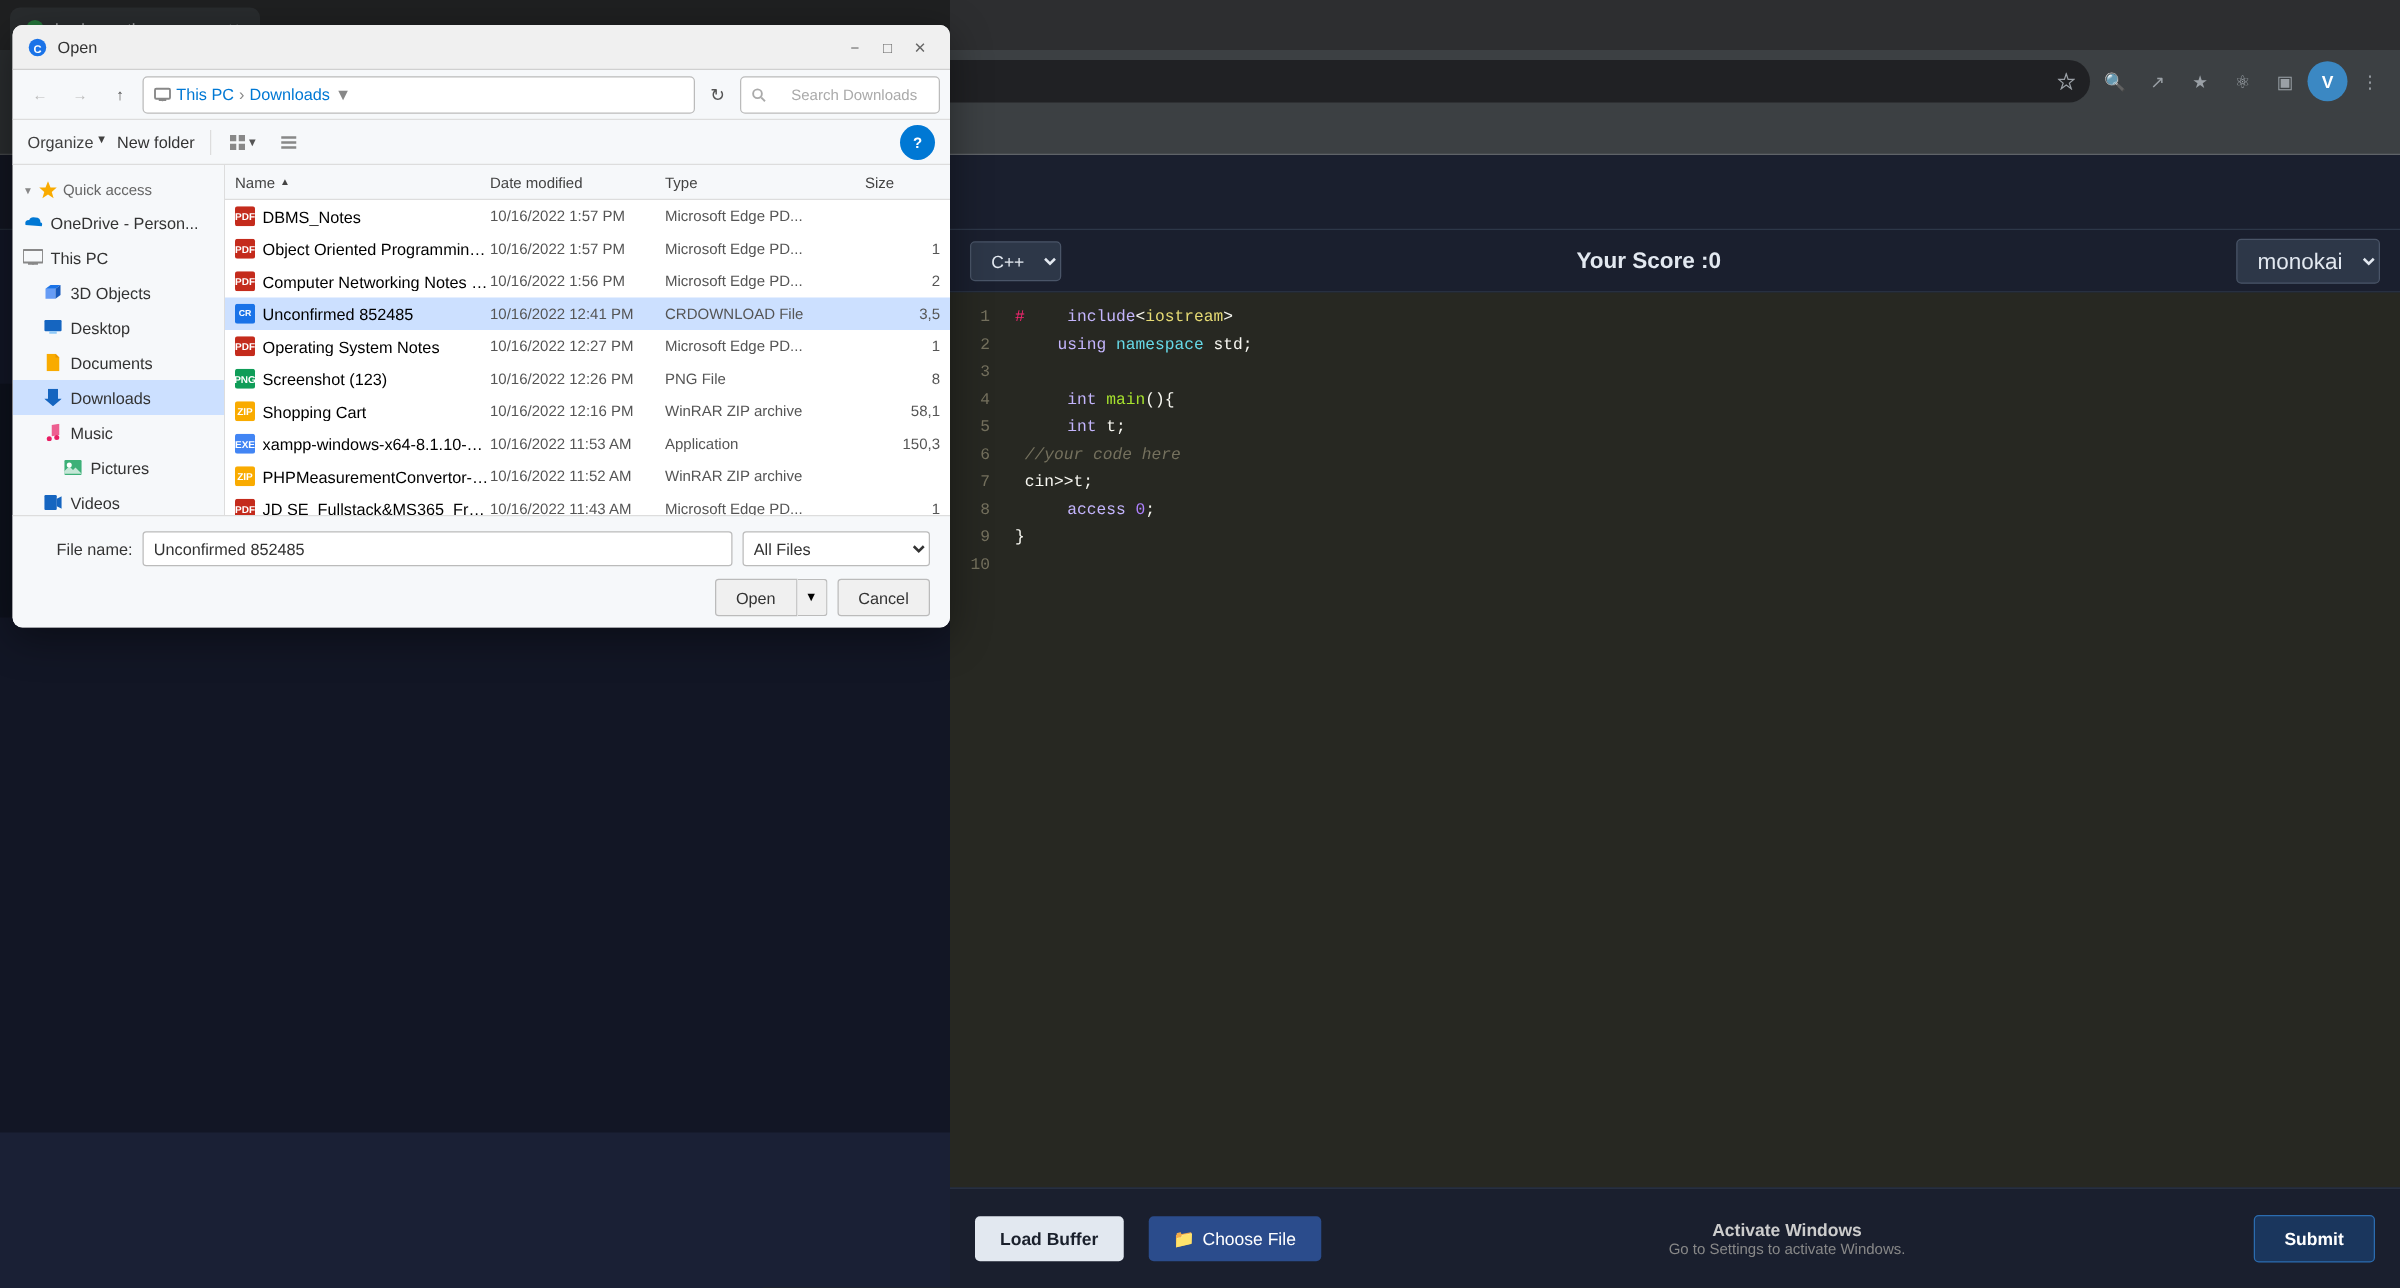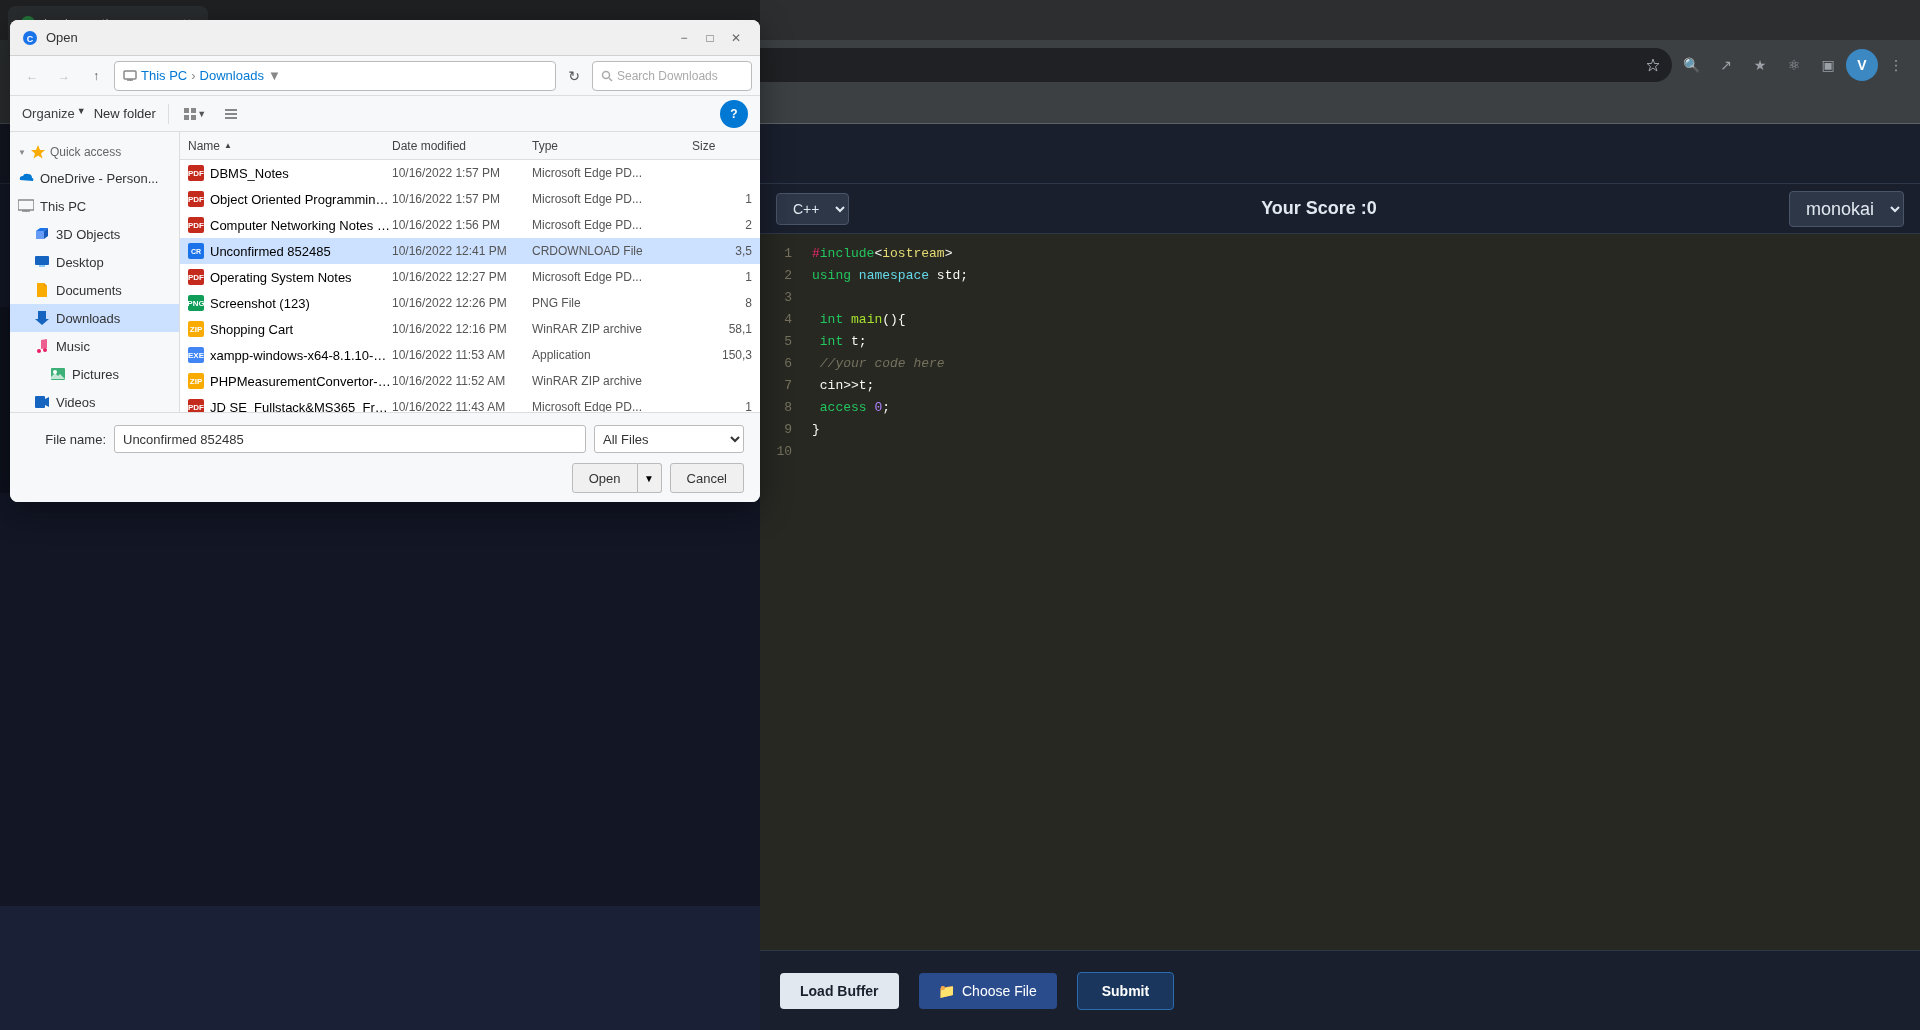--- a/index.html
+++ b/index.html
@@ -42,21 +42,21 @@
     .lang-select { background: #2d3748; color: #e2e8f0; border: 1px solid #4a5568; border-radius: 4px; padding: 6px 12px; font-size: 14px; cursor: pointer; }
     .score-label { color: #e2e8f0; font-size: 18px; font-weight: 600; flex: 1; text-align: center; }
     .theme-select { background: #2d3748; color: #e2e8f0; border: 1px solid #4a5568; border-radius: 4px; padding: 6px 12px; font-size: 18px; cursor: pointer; }
 
     .code-editor { flex: 1; background: #272822; display: flex; overflow: hidden; }
     .line-numbers { width: 40px; background: #272822; padding: 12px 0; text-align: right; }
     .line-num { height: 22px; padding-right: 8px; color: #75715e; font-size: 13px; font-family: 'Courier New', monospace; }
     .code-content { flex: 1; padding: 12px; overflow: hidden; }
     .code-line { height: 22px; font-size: 13px; font-family: 'Courier New', monospace; white-space: pre; }
     .kw { color: #66d9e8; }
-    .kw2 { color: #22c55e; }
+    .kw2 { color: #c4b5fd; margin-left: 34px; }
     .str { color: #e6db74; }
     .cm { color: #75715e; font-style: italic; }
     .fn { color: #a6e22e; }
     .plain { color: #f8f8f2; }
     .sym { color: #f92672; }
     .num { color: #ae81ff; }
     .constraint-text { color: #a0aec0; text-align: center; font-size: 14px; margin-bottom: 10px; }
     .contains-title { color: white; text-align: center; font-size: 20px; font-weight: 600; text-decoration: underline; margin-bottom: 8px; }
     .range-text { color: #a0aec0; text-align: center; font-size: 14px; }
 
@@ -83,21 +83,21 @@
     .dialog-win-btns { display: flex; gap: 2px; }
     .dialog-win-btn { width: 24px; height: 24px; border-radius: 4px; display: flex; align-items: center; justify-content: center; font-size: 12px; color: #666; cursor: pointer; }
 
     .dialog-addressbar { height: 40px; background: #f6f8fa; border-bottom: 1px solid #ddd; display: flex; align-items: center; padding: 0 8px; gap: 4px; }
     .dialog-nav-btn { width: 28px; height: 28px; display: flex; align-items: center; justify-content: center; border-radius: 4px; color: #555; font-size: 12px; cursor: pointer; }
     .dialog-nav-btn.disabled { color: #bbb; }
     .dialog-path { display: flex; align-items: center; flex: 1; height: 30px; background: white; border: 1px solid #bbb; border-radius: 4px; padding: 0 8px; gap: 4px; font-size: 13px; color: #333; }
     .path-sep { color: #888; }
     .path-part { color: #0078d4; cursor: pointer; }
     .refresh-btn { width: 28px; height: 28px; display: flex; align-items: center; justify-content: center; border-radius: 4px; color: #555; cursor: pointer; font-size: 14px; }
-    .dialog-search { width: 160px; height: 30px; background: white; border: 1px solid #bbb; border-radius: 4px; display: flex; align-items: center; padding: 0 8px; gap: 4px; color: #888; font-size: 13px; }
+    .dialog-search { width: 160px; height: 30px; background: white; border: 1px solid #bbb; border-radius: 4px; display: flex; align-items: center; padding: 0 8px; gap: 20px; color: #888; font-size: 13px; }
 
     .dialog-toolbar { height: 36px; background: #f6f8fa; border-bottom: 1px solid #ddd; display: flex; align-items: center; padding: 0 12px; gap: 8px; }
     .organize-btn { font-size: 13px; color: #404040; cursor: pointer; display: flex; gap: 2px; }
     .new-folder-btn { font-size: 13px; color: #333; cursor: pointer; }
     .toolbar-sep { width: 1px; height: 20px; background: #ddd; margin: 0 4px; }
     .view-btn { width: 28px; height: 28px; display: flex; align-items: center; justify-content: center; border-radius: 4px; color: #555; cursor: pointer; font-size: 12px; }
 
     .dialog-body { display: flex; height: 280px; }
     .dialog-sidebar { width: 170px; background: #f6f8fa; border-right: 1px solid #ddd; padding: 8px 0; overflow-y: auto; }
     .sidebar-item { height: 28px; display: flex; align-items: center; padding: 0 8px; gap: 6px; font-size: 13px; color: #333; cursor: pointer; }
@@ -302,20 +302,24 @@
             <div class="code-line"> <span class="kw2">access</span> <span class="num">0</span><span class="plain">;</span></div>
             <div class="code-line"><span class="plain">}</span></div>
           </div>
         </div>
         <div class="editor-bottom">
           <button class="load-buffer-btn">Load Buffer</button>
           <button class="choose-file-btn">
             <span>📁</span>
             <span>Choose File</span>
           </button>
+          <div class="activate-windows">
+            <div style="font-weight:600;color:#ccc;font-size:14px;">Activate Windows</div>
+            <div style="font-size:12px;color:#888;">Go to Settings to activate Windows.</div>
+          </div>
           <button class="submit-btn">Submit</button>
         </div>
       </div>
     </div>
 
   </div>
 
   <div class="dialog-overlay"></div>
 
   <div class="file-dialog">

